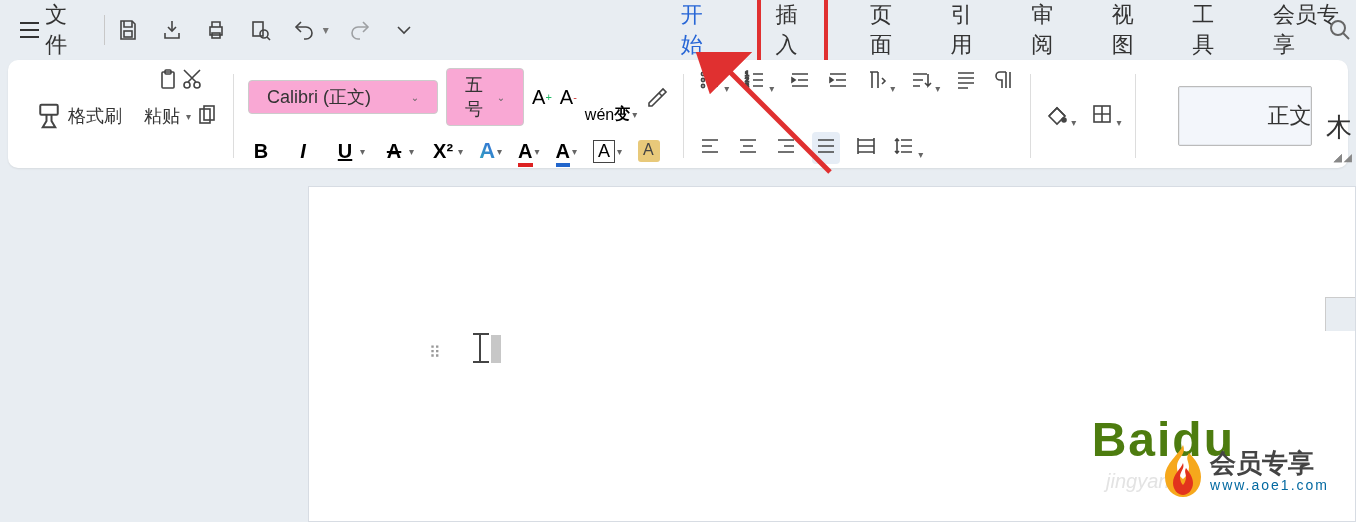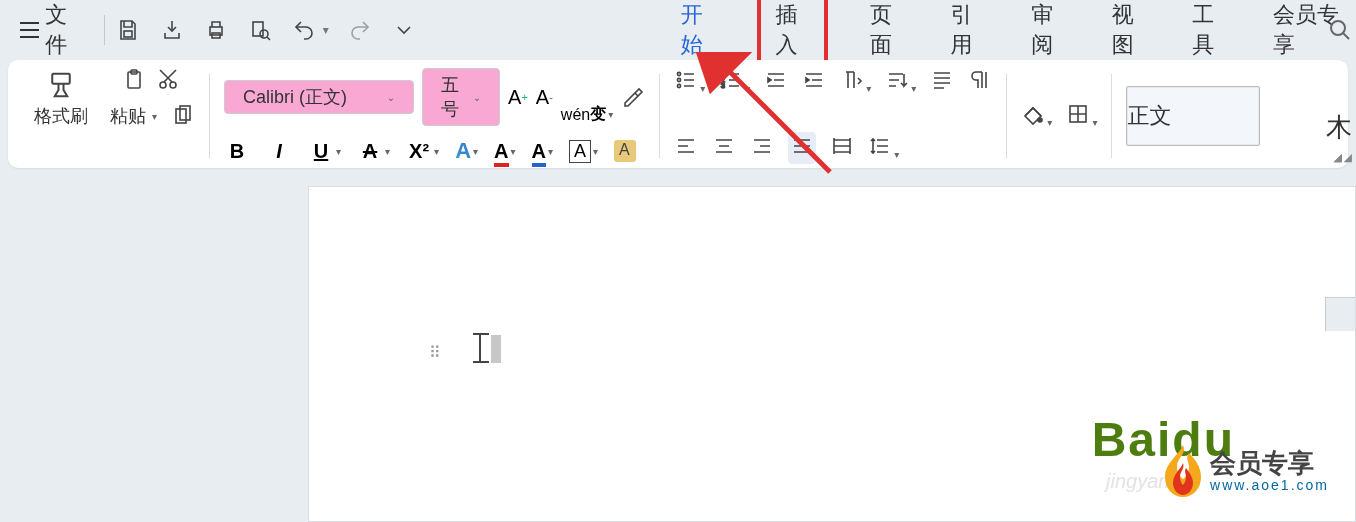--- a/index.html
+++ b/index.html
@@ -78,23 +78,23 @@
     position: relative;
     box-shadow: 0 1px 2px rgba(0,0,0,0.08);
   }
   .group {
     display: flex; flex-direction: column; justify-content: space-between;
     padding: 0 10px;
   }
   .gdiv {
     width: 1px; background: #ddd; margin: 6px 4px;
   }
-  .row { display: flex; align-items: center; gap: 10px; }
+  .row { display: flex; align-items: center; }
   .bigbtn {
-    display: flex; flex-direction: column; align-items: center; gap: 4px;
+    display: flex; align-items: center; gap: 4px;
     font-size: 18px; color: #333; cursor: pointer; padding: 2px 4px;
   }
   .bigbtn svg { width: 30px; height: 30px; stroke:#444; fill:none; stroke-width:1.6; }
   .smbtn { cursor: pointer; display:flex; align-items:center; justify-content:center; }
   .smbtn svg { width: 24px; height: 24px; stroke:#444; fill:none; stroke-width:1.6; }
   .caret { font-size: 10px; color: #666; margin-left: 2px; }
   .font-row { display:flex; gap:8px; align-items:center; }
   .font-box, .size-box {
     border:1px solid #ccc; border-radius:4px; display:flex; align-items:center;
     justify-content: space-between; padding:4px 18px; font-size:18px; color:#333;
@@ -108,23 +108,24 @@
   }
   .italic { font-style: italic; }
   .underline { text-decoration: underline; }
   .strike { text-decoration: line-through; }
   .color-A { position: relative; display:inline-block; font-size:20px; font-weight:600; cursor:pointer; }
   .color-A .bar { position:absolute; left:0; right:0; bottom:-4px; height:4px; }
   .highlight-swatch { width:22px; height:22px; background:#e8c97a; border-radius:3px; cursor:pointer; display:inline-block;}
   .para-icon svg { width:24px; height:24px; stroke:#444; fill:none; stroke-width:1.6;}
   .style-box {
     border:1px solid #bbb; border-radius:2px; background:#f3f6fb;
-    width:134px; height:60px; display:flex; align-items:center; justify-content:flex-start;
+    width:134px; height:60px; display:flex; align-items:center; justify-content:flex-end;
     font-size:22px; color:#333; cursor:pointer;
     box-shadow: inset 0 0 0 1px rgba(0,0,0,0.05);
+    margin-left: 28px;
   }
   .launcher {
     position:absolute; bottom:4px; font-size:11px; color:#888;
   }
   
   .arrow-overlay {
     position:absolute; pointer-events:none;
     left: 690px; top: 52px;
   }
   

